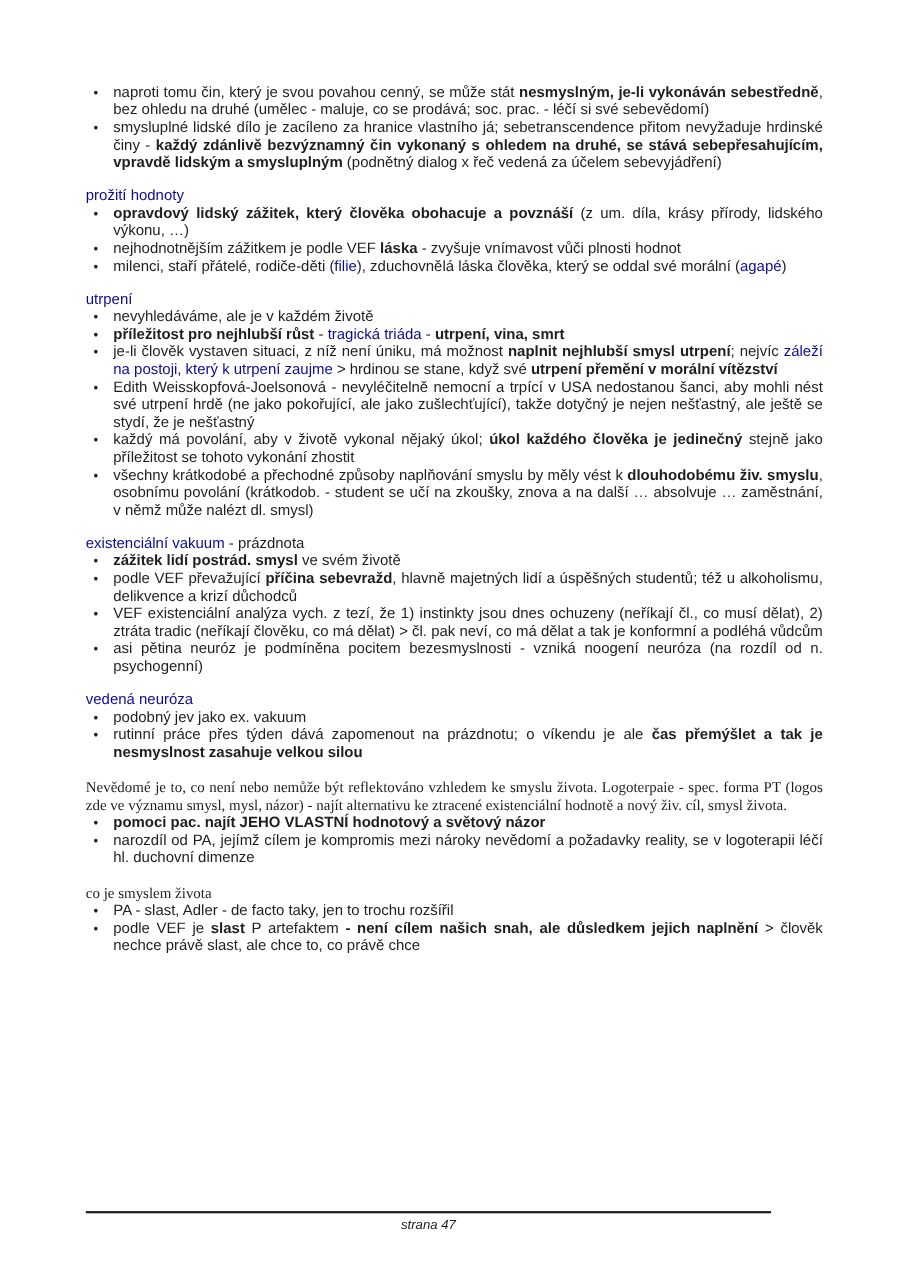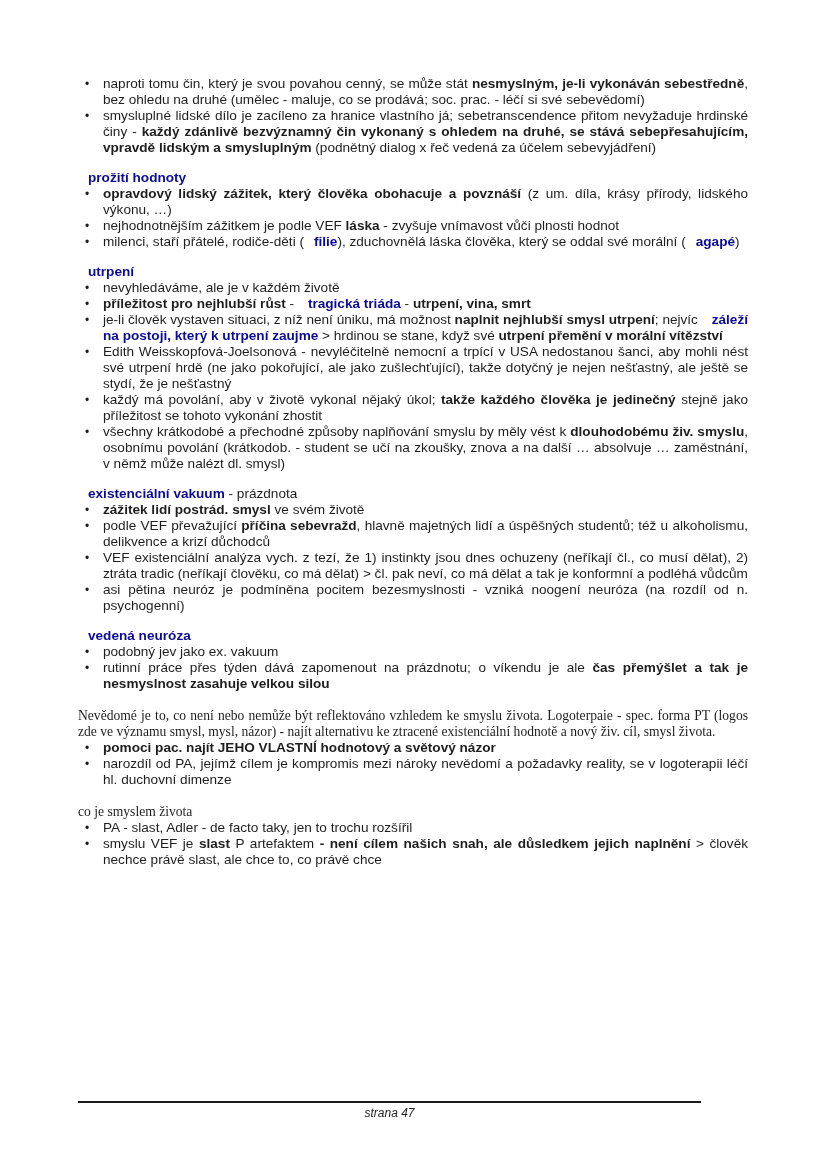--- a/index.html
+++ b/index.html
@@ -47,21 +47,21 @@
     font-size: 12px;
     line-height: 16px;
     color: var(--body-text, #1e1e1e);
   }
   .bullet-text {
     flex: 1 1 auto;
     text-align: justify;
   }
   .run-n { font-weight: normal; color: var(--body-text, #1e1e1e); }
   .run-b { font-weight: bold;  color: var(--body-text, #1e1e1e); }
-  .run-bb { font-weight: bold; color: var(--heading-blue, #0c0c92); margin-left: 10px; }
+  .run-bb { font-weight: normal; color: var(--heading-blue, #0c0c92); }
 
   .footer {
     position: absolute;
     left: 78px;
     top: 1101px;
     width: 623px;
   }
   .footer-rule {
     border-top: 2px solid #1b1b1b;
     height: 0;
@@ -113,21 +113,21 @@
       <div class="block bullet-item">
         <span class="bullet-marker">•</span>
         <span class="bullet-text"><span class="run-n">je-li člověk vystaven situaci, z níž není úniku, má možnost </span><span class="run-b">naplnit nejhlubší smysl utrpení</span><span class="run-n">; nejvíc </span><span class="run-bb">záleží na postoji, který k utrpení zaujme</span><span class="run-n"> &gt; hrdinou se stane, když své </span><span class="run-b">utrpení přemění v morální vítězství</span></span>
       </div>
       <div class="block bullet-item">
         <span class="bullet-marker">•</span>
         <span class="bullet-text"><span class="run-n">Edith Weisskopfová-Joelsonová - nevyléčitelně nemocní a trpící v USA nedostanou šanci, aby mohli nést své utrpení hrdě (ne jako pokořující, ale jako zušlechťující), takže dotyčný je nejen nešťastný, ale ještě se stydí, že je nešťastný</span></span>
       </div>
       <div class="block bullet-item">
         <span class="bullet-marker">•</span>
-        <span class="bullet-text"><span class="run-n">každý má povolání, aby v životě vykonal nějaký úkol; </span><span class="run-b">takže každého člověka je jedinečný</span><span class="run-n"> stejně jako příležitost se tohoto vykonání zhostit</span></span>
+        <span class="bullet-text"><span class="run-n">každý má povolání, aby v životě vykonal nějaký úkol; </span><span class="run-b">úkol každého člověka je jedinečný</span><span class="run-n"> stejně jako příležitost se tohoto vykonání zhostit</span></span>
       </div>
       <div class="block bullet-item">
         <span class="bullet-marker">•</span>
         <span class="bullet-text"><span class="run-n">všechny krátkodobé a přechodné způsoby naplňování smyslu by měly vést k </span><span class="run-b">dlouhodobému živ. smyslu</span><span class="run-n">, osobnímu povolání (krátkodob. - student se učí na zkoušky, znova a na další … absolvuje … zaměstnání, v němž může nalézt dl. smysl)</span></span>
       </div>
       <div class="block heading gap1"><span class="run-bb">existenciální vakuum</span><span class="run-n"> - prázdnota</span></div>
       <div class="block bullet-item">
         <span class="bullet-marker">•</span>
         <span class="bullet-text"><span class="run-b">zážitek lidí postrád. smysl</span><span class="run-n"> ve svém životě</span></span>
       </div>
@@ -161,21 +161,21 @@
         <span class="bullet-marker">•</span>
         <span class="bullet-text"><span class="run-n">narozdíl od PA, jejímž cílem je kompromis mezi nároky nevědomí a požadavky reality, se v logoterapii léčí hl. duchovní dimenze</span></span>
       </div>
       <div class="block para gap1"><span class="run-n">co je smyslem života</span></div>
       <div class="block bullet-item">
         <span class="bullet-marker">•</span>
         <span class="bullet-text"><span class="run-n">PA - slast, Adler - de facto taky, jen to trochu rozšířil</span></span>
       </div>
       <div class="block bullet-item">
         <span class="bullet-marker">•</span>
-        <span class="bullet-text"><span class="run-n">smyslu VEF je </span><span class="run-b">slast</span><span class="run-n"> P artefaktem </span><span class="run-b">- není cílem našich snah, ale důsledkem jejich naplnění</span><span class="run-n"> &gt; člověk nechce právě slast, ale chce to, co právě chce</span></span>
+        <span class="bullet-text"><span class="run-n">podle VEF je </span><span class="run-b">slast</span><span class="run-n"> P artefaktem </span><span class="run-b">- není cílem našich snah, ale důsledkem jejich naplnění</span><span class="run-n"> &gt; člověk nechce právě slast, ale chce to, co právě chce</span></span>
       </div>
     </div>
 
   <div class="footer">
     <div class="footer-rule"></div>
     <div class="page-number">strana 47</div>
   </div>
 </div>
 
 </body></html>

